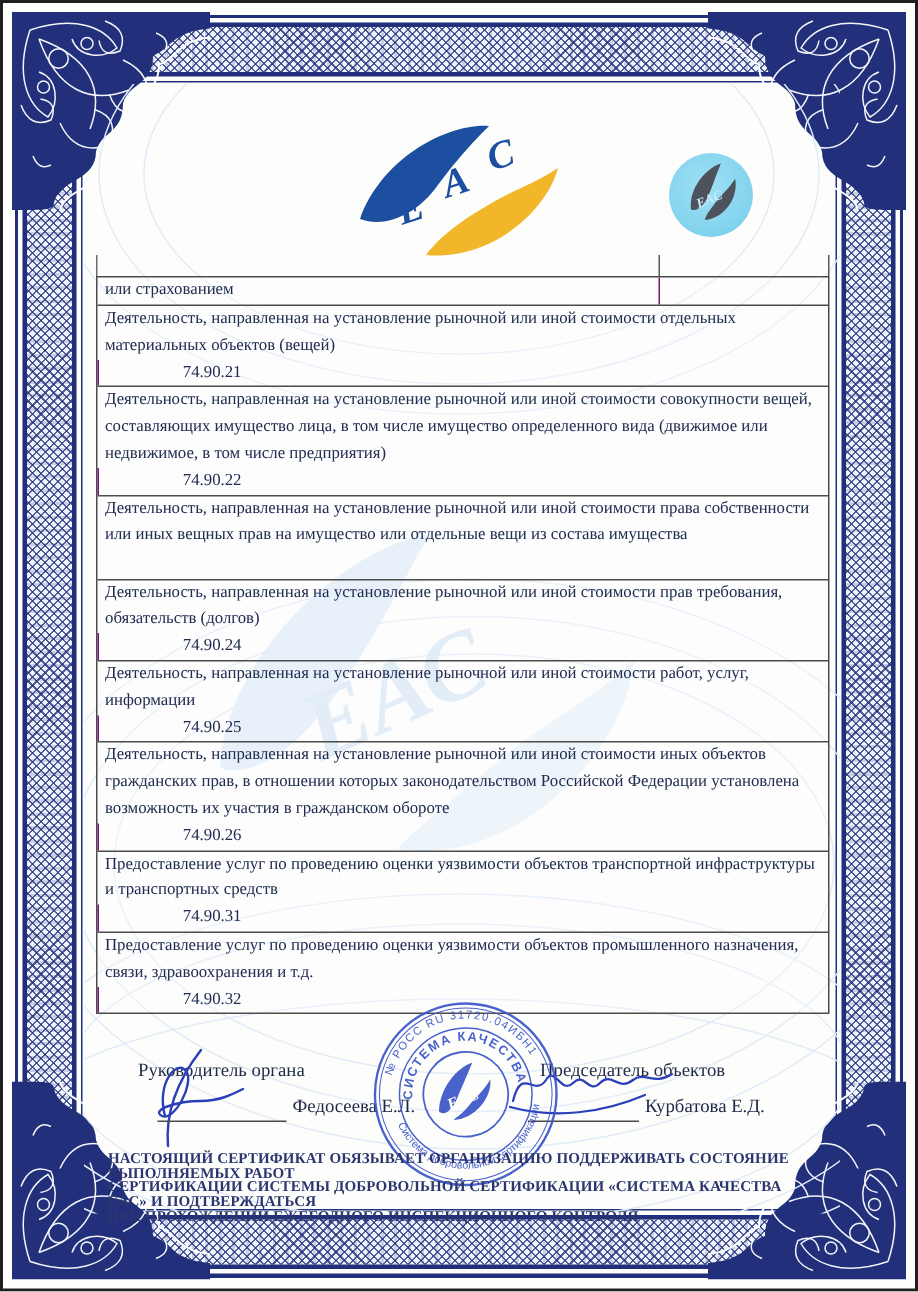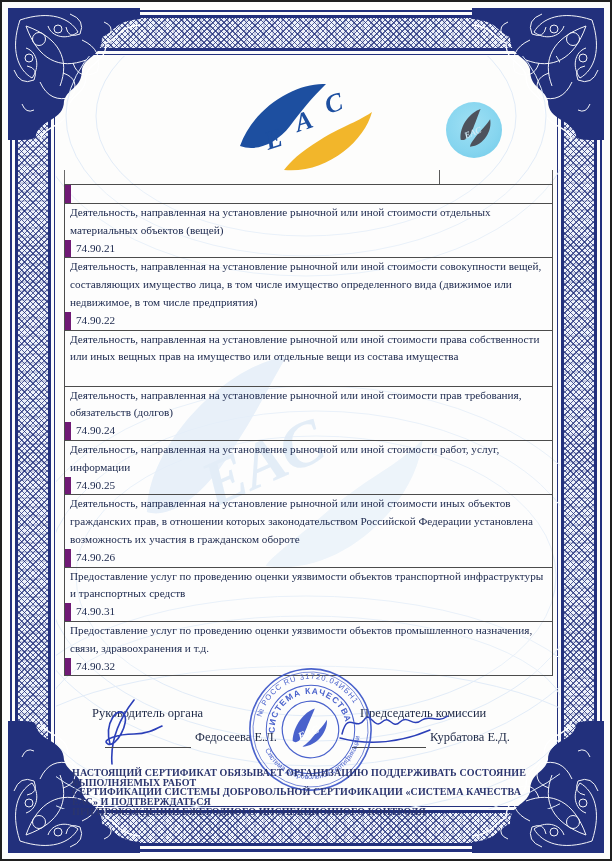--- a/index.html
+++ b/index.html
@@ -54,21 +54,21 @@
   
   .table-stub{position:absolute;left:62px;top:168px;width:489px;height:14px;
     border-left:1px solid #6a6a6a;border-right:1px solid #5a5a5a;box-sizing:border-box;}
   .table-stub .stub-div{position:absolute;right:112px;top:0;bottom:0;width:1px;background:#5a5a5a;}
   .table{position:absolute;left:62px;top:182px;width:489px;border:1px solid #4c4c4c;
     font-size:11.2px;line-height:17.8px;color:#202c50;box-sizing:border-box;background:rgba(255,255,255,.25);}
   .trow{display:flex;}
   .trow + .trow{border-top:1px solid #4c4c4c;flex-direction:column;}
   .tcell{box-sizing:border-box;}
   .tcell.act{flex:1;padding:0 6px 0 5px;}
-  .tcell.code{width:113px;border-left:6px solid #701a75;padding:0 5px;}
+  .tcell.code{width:113px;border-left:1px solid #701a75;padding:0 17px;text-align:right;}
   .trow:nth-child(1){min-height:18px;}
   .trow:nth-child(2){min-height:37px;}
   .trow:nth-child(3){min-height:55px;}
   .trow:nth-child(4){min-height:55px;}
   .trow:nth-child(5){min-height:37px;}
   .trow:nth-child(6){min-height:37px;}
   .trow:nth-child(7){min-height:55px;}
   .trow:nth-child(8){min-height:37px;}
   .trow:nth-child(9){min-height:37px;}
   
@@ -180,20 +180,21 @@
       </g>
     </svg>
   </div>
 
   <div class="table-stub">
     <div class="stub-div"></div>
   </div>
 
   <div class="table">
     <div class="trow">
+      <div class="tcell act">или страхованием</div>
       <div class="tcell code"></div>
     </div>
     <div class="trow">
       <div class="tcell act">Деятельность, направленная на установление рыночной или иной стоимости отдельных материальных объектов (вещей)</div>
       <div class="tcell code">74.90.21</div>
     </div>
     <div class="trow">
       <div class="tcell act">Деятельность, направленная на установление рыночной или иной стоимости совокупности вещей, составляющих имущество лица, в том числе имущество определенного вида (движимое или недвижимое, в том числе предприятия)</div>
       <div class="tcell code">74.90.22</div>
     </div>
@@ -216,21 +217,21 @@
       <div class="tcell act">Предоставление услуг по проведению оценки уязвимости объектов транспортной инфраструктуры и транспортных средств</div>
       <div class="tcell code">74.90.31</div>
     </div>
     <div class="trow">
       <div class="tcell act">Предоставление услуг по проведению оценки уязвимости объектов промышленного назначения, связи, здравоохранения и т.д.</div>
       <div class="tcell code">74.90.32</div>
     </div>
   </div>
 
   <div class="sig-label left">Руководитель органа</div>
-  <div class="sig-label right">Председатель комиссии</div>
+  <div class="sig-label right">Председатель объектов</div>
   <svg class="sig-draw sdl" viewBox="0 0 78 76">
     <g fill="none" stroke="#2b3fb8" stroke-width="1.6" stroke-linecap="round">
       <path d="M36,6 C22,24 12,46 14,70"></path>
       <path d="M12,50 C6,28 20,12 26,20 C32,28 18,54 10,50 C2,46 20,40 36,40 C48,40 56,36 64,32"></path>
     </g>
   </svg>
   <div class="sig-line sll"></div>
   <div class="sig-name leftn">Федосеева Е.Л.</div>
   <svg class="sig-draw sdr" viewBox="0 0 116 46">
     <g fill="none" stroke="#2b3fb8" stroke-width="1.5" stroke-linecap="round">

